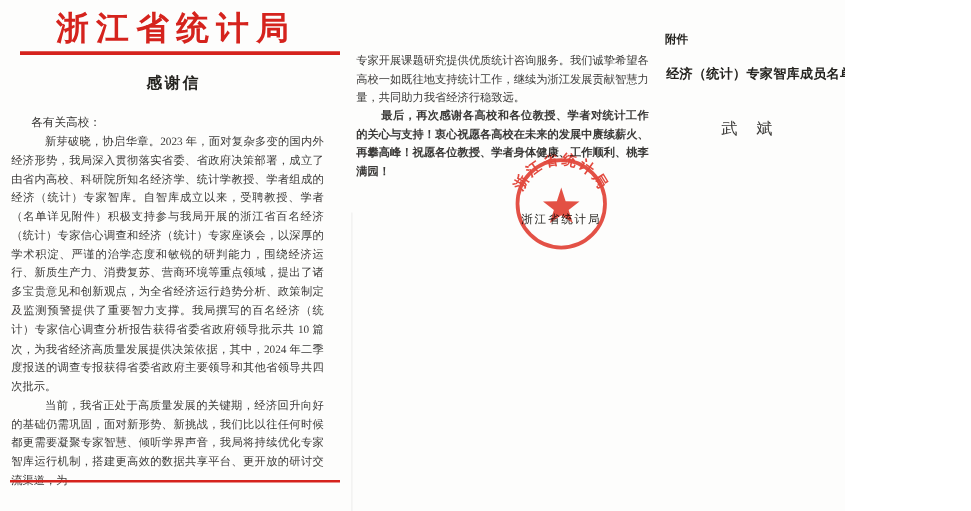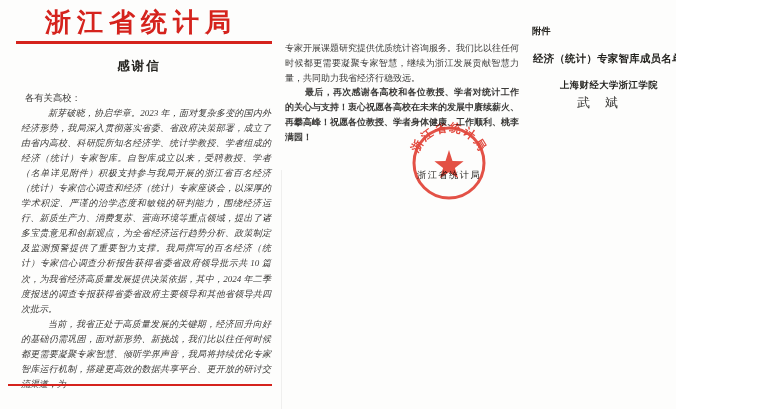--- a/index.html
+++ b/index.html
@@ -47,25 +47,24 @@
     position:absolute;top:58px;left:0;width:100%;
     text-align:center;
     font-size:12.5px;font-weight:bold;letter-spacing:2px;
     color:var(--ink-dark);
   }
   .salutation{
     position:absolute;top:92px;left:25px;
     font-size:9.3px;color:var(--ink);text-align:right;
   }
   .body1{
-    position:absolute;top:106px;left:21px;width:250px;
+    position:absolute;top:106px;left:9px;width:250px;
     font-size:9px;line-height:15.05px;
     text-align:justify;text-justify:inter-ideograph;
     color:var(--ink);
-    font-style:italic;
   }
   .indent-lg{text-indent:27px;}
   .indent-md{text-indent:20px;font-weight:bold;}
   .rule-bottom{
     position:absolute;top:384px;left:8px;width:264px;height:2px;
     background:var(--accent-red);
   }
 
   
   .body2{
@@ -124,34 +123,33 @@
       <p class="indent-lg">新芽破晓，协启华章。2023 年，面对复杂多变的国内外经济形势，我局深入贯彻落实省委、省政府决策部署，成立了由省内高校、科研院所知名经济学、统计学教授、学者组成的经济（统计）专家智库。自智库成立以来，受聘教授、学者（名单详见附件）积极支持参与我局开展的浙江省百名经济（统计）专家信心调查和经济（统计）专家座谈会，以深厚的学术积淀、严谨的治学态度和敏锐的研判能力，围绕经济运行、新质生产力、消费复苏、营商环境等重点领域，提出了诸多宝贵意见和创新观点，为全省经济运行趋势分析、政策制定及监测预警提供了重要智力支撑。我局撰写的百名经济（统计）专家信心调查分析报告获得省委省政府领导批示共 10 篇次，为我省经济高质量发展提供决策依据，其中，2024 年二季度报送的调查专报获得省委省政府主要领导和其他省领导共四次批示。</p>
       <p class="indent-lg">当前，我省正处于高质量发展的关键期，经济回升向好的基础仍需巩固，面对新形势、新挑战，我们比以往任何时候都更需要凝聚专家智慧、倾听学界声音，我局将持续优化专家智库运行机制，搭建更高效的数据共享平台、更开放的研讨交流渠道，为</p>
     </div>
     <div class="rule-bottom"></div>
   </section>
 
   <div class="page-edge"></div>
 
   <section class="page page2">
     <div class="body2">
-      <p>专家开展课题研究提供优质统计咨询服务。我们比以往任何时候都更需要凝聚专家智慧，继续为浙江发展贡献智慧力量，共同助力我省经济行稳致远。</p>
+      <p>专家开展课题研究提供优质统计咨询服务。我们诚挚希望各高校一如既往地支持统计工作，继续为浙江发展贡献智慧力量，共同助力我省经济行稳致远。</p>
       <p class="indent-md">最后，再次感谢各高校和各位教授、学者对统计工作的关心与支持！衷心祝愿各高校在未来的发展中赓续薪火、再攀高峰！祝愿各位教授、学者身体健康、工作顺利、桃李满园！</p>
     </div>
     <div class="sig-agency">浙江省统计局</div>
     <svg class="seal" viewBox="0 0 90 88" xmlns="http://www.w3.org/2000/svg">
       <circle cx="45" cy="44" r="35" fill="none" stroke="#e23a2e" stroke-width="3" opacity="0.95"></circle>
       <path id="seal-arc" d="M 14.5,58 A 33,33 0 1 1 75.5,58" fill="none"></path>
       <text font-size="11.5" font-weight="bold" fill="#e23a2e" letter-spacing="2">
         <textPath href="#seal-arc" startOffset="50%" text-anchor="middle">浙江省统计局</textPath>
       </text>
       <polygon points="45,31 48.5,41.9 59.6,42.2 50.9,49 54.1,59.3 45,53.2 35.9,59.3 39.1,49 30.4,42.2 41.5,41.9" fill="#e23a2e" opacity="0.96"></polygon>
     </svg>
   </section>
 
   <section class="page page3">
     <div class="attach-label">附件</div>
     <h3 class="p3-title">经济（统计）专家智库成员名单（高等院校）</h3>
-    <div class="org-name">上海财经大学浙江学院</div>
     <div class="member-name">武　斌</div>
   </section>
 
 </div>
 
 </body></html>

